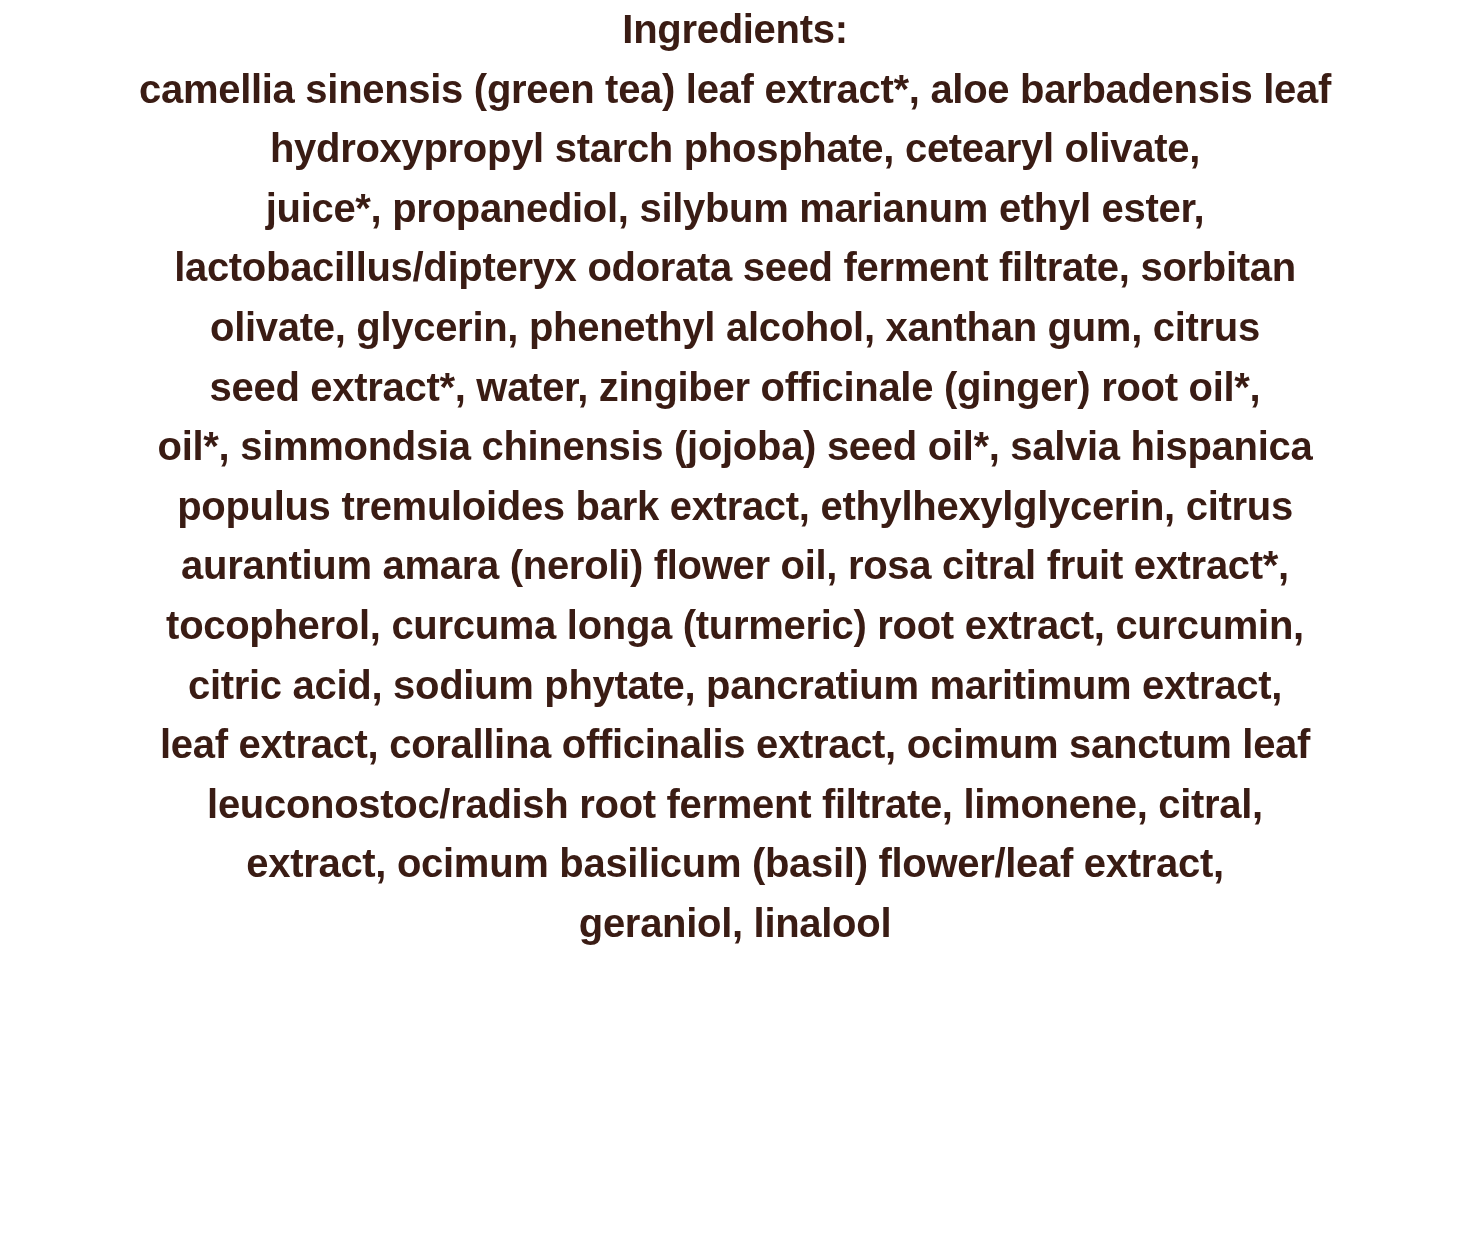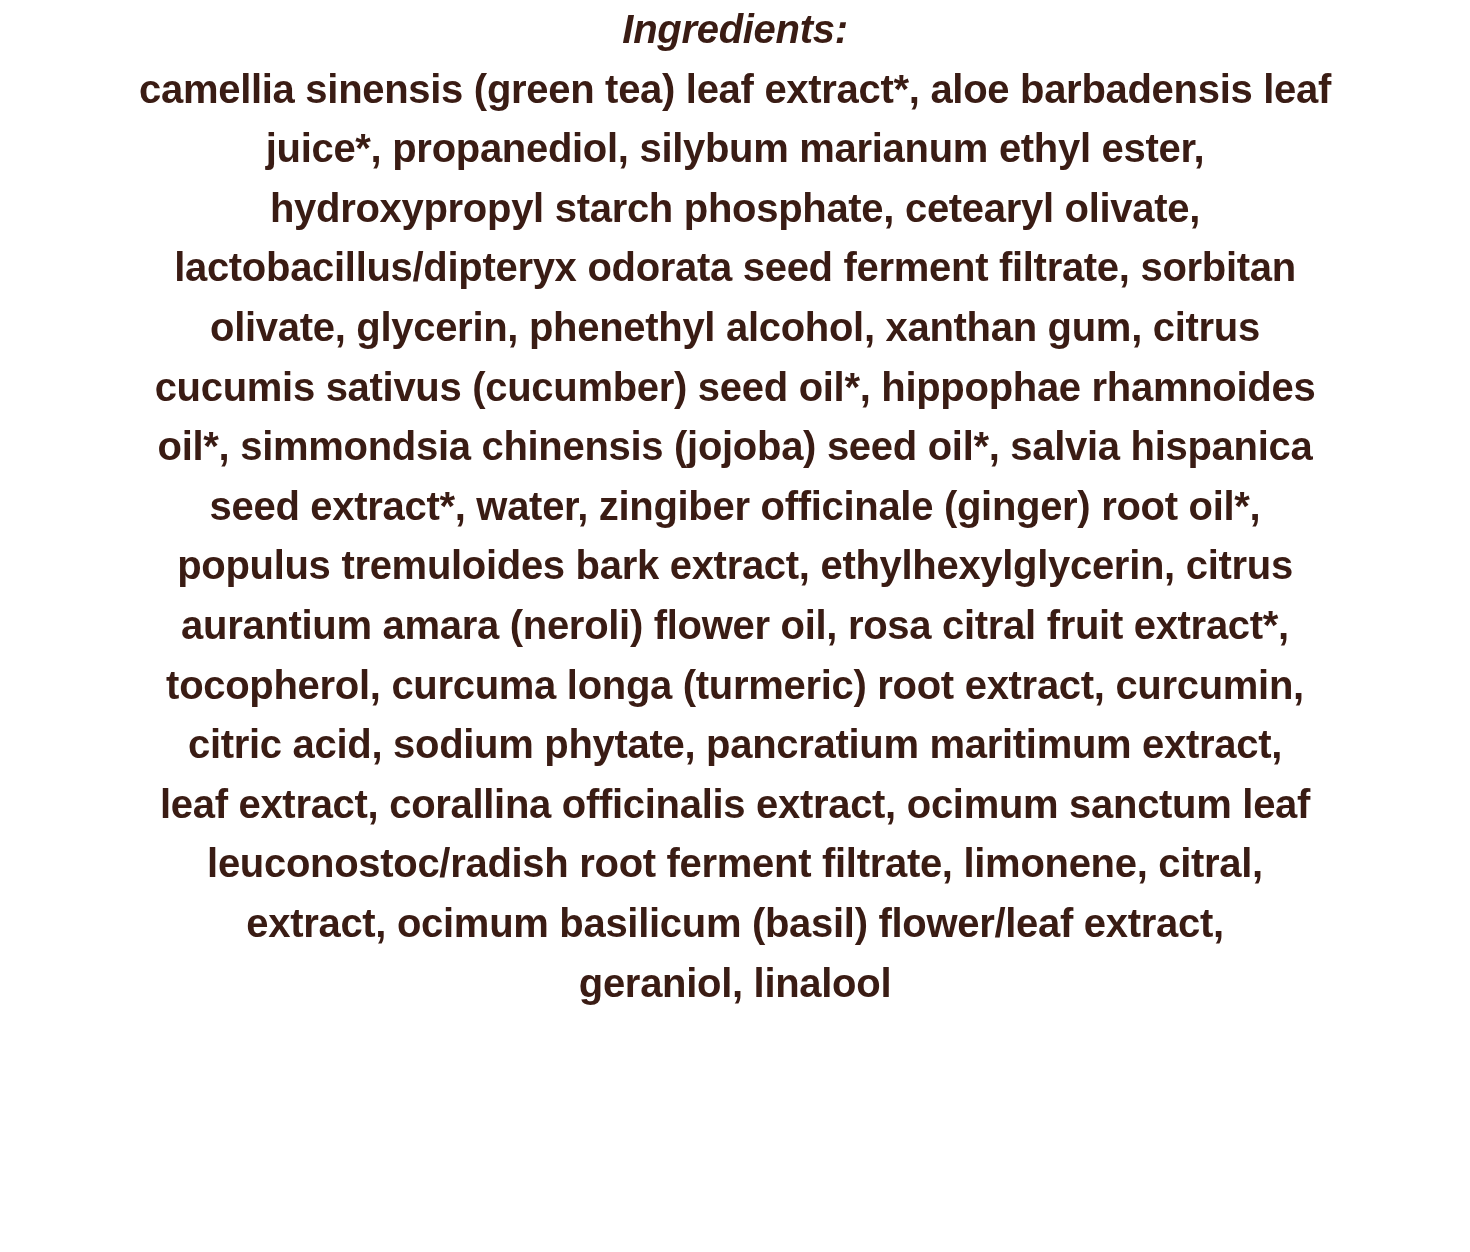--- a/index.html
+++ b/index.html
@@ -23,36 +23,34 @@
     color: #3a1c14;
     letter-spacing: -0.3px;
   }
   .label-line {
     white-space: nowrap;
     text-align: center;
   }
   .label-title {
     white-space: nowrap;
     text-align: center;
-    font-style: italic;
   }
 </style>
 </head>
 <body>
 
 <div class="label-canvas">
   <div class="label-title">Ingredients:</div>
   <div class="label-line">camellia sinensis (green tea) leaf extract*, aloe barbadensis leaf</div>
+  <div class="label-line">hydroxypropyl starch phosphate, cetearyl olivate,</div>
   <div class="label-line">juice*, propanediol, silybum marianum ethyl ester,</div>
-  <div class="label-line">hydroxypropyl starch phosphate, cetearyl olivate,</div>
   <div class="label-line">lactobacillus/dipteryx odorata seed ferment filtrate, sorbitan</div>
   <div class="label-line">olivate, glycerin, phenethyl alcohol, xanthan gum, citrus</div>
-  <div class="label-line">cucumis sativus (cucumber) seed oil*, hippophae rhamnoides</div>
+  <div class="label-line">seed extract*, water, zingiber officinale (ginger) root oil*,</div>
   <div class="label-line">oil*, simmondsia chinensis (jojoba) seed oil*, salvia hispanica</div>
-  <div class="label-line">seed extract*, water, zingiber officinale (ginger) root oil*,</div>
   <div class="label-line">populus tremuloides bark extract, ethylhexylglycerin, citrus</div>
   <div class="label-line">aurantium amara (neroli) flower oil, rosa citral fruit extract*,</div>
   <div class="label-line">tocopherol, curcuma longa (turmeric) root extract, curcumin,</div>
   <div class="label-line">citric acid, sodium phytate, pancratium maritimum extract,</div>
   <div class="label-line">leaf extract, corallina officinalis extract, ocimum sanctum leaf</div>
   <div class="label-line">leuconostoc/radish root ferment filtrate, limonene, citral,</div>
   <div class="label-line">extract, ocimum basilicum (basil) flower/leaf extract,</div>
   <div class="label-line">geraniol, linalool</div>
 </div>
 

